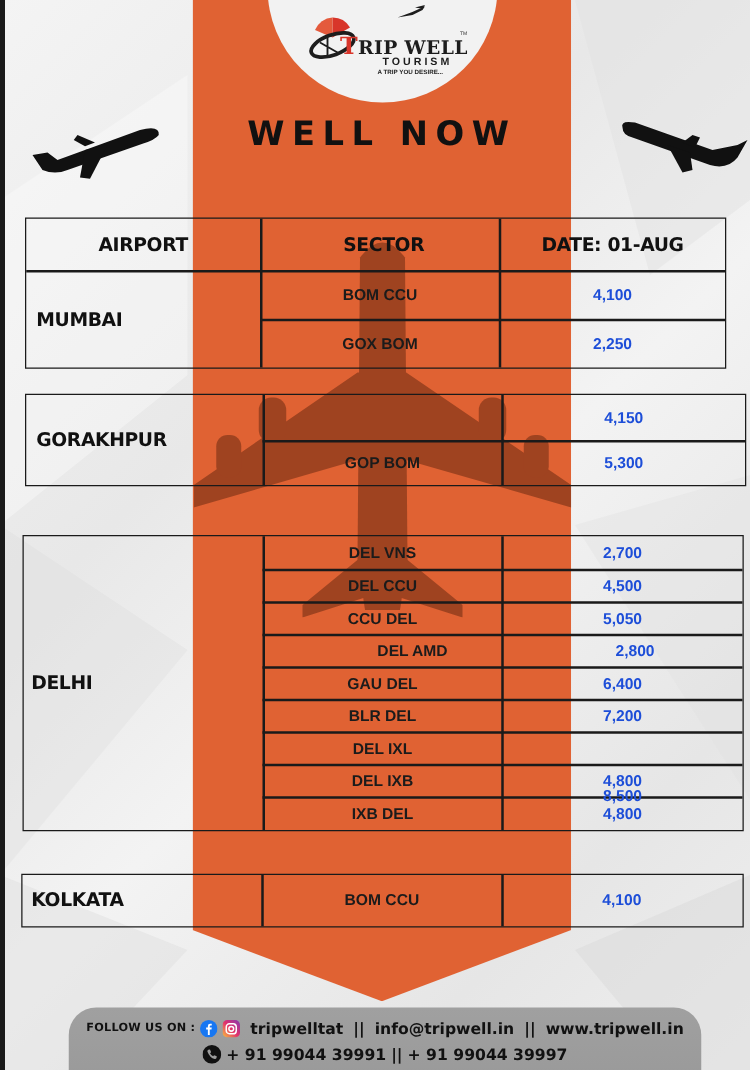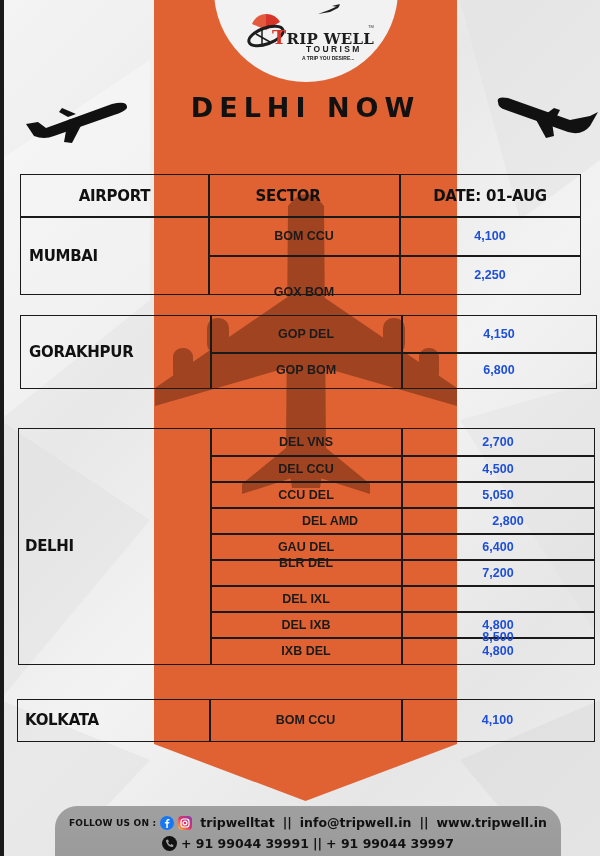--- a/index.html
+++ b/index.html
@@ -126,21 +126,21 @@
   <svg class="logo-jet" viewBox="0 0 22 12">
     <path d="M0 10 Q12 6 22 1 L20 4 L12 8 Z" fill="#1d1d1d"></path>
     <path d="M14 2 L22 0 L20 3 Z" fill="#1d1d1d"></path>
   </svg>
   <div class="logo-title"><span class="t-red">T</span><span>RIP WELL</span></div>
   <div class="logo-tm">TM</div>
   <div class="logo-sub">TOURISM</div>
   <div class="logo-tag">A TRIP YOU DESIRE...</div>
 </div>
 
-<div class="headline">DELHI NOW</div>
+<div class="headline">WELL NOW</div>
 
 <svg class="side-plane left" viewBox="0 0 105 45">
   <g fill="#111">
     <path d="M2 24 L14 22 L22 28 L88 4 Q104 0 103 8 Q100 12 90 15 L30 36 Q20 40 10 36 Z"></path>
     <path d="M44 20 L40 42 L48 43 L62 16 Z"></path>
     <path d="M35 12 L38 8 L52 14 L44 17 Z"></path>
   </g>
 </svg>
 <svg class="side-plane right" viewBox="0 0 106 45">
   <g fill="#111">
@@ -150,40 +150,39 @@
   </g>
 </svg>
 
 <div class="tbl" style="left:20px;top:174px;width:561px;height:121px;">
   <div class="vline" style="left:187px"></div>
   <div class="vline" style="left:378px"></div>
   <div class="hline" style="left:0;right:0;top:41px"></div>
   <div class="hline" style="left:187px;right:0;top:80px"></div>
 
   <div class="cell hdr" style="left:0;top:0;width:187px;height:41px;">AIRPORT</div>
-  <div class="cell hdr" style="left:185px;top:0;width:164px;height:41px;text-align:center;">SECTOR</div>
+  <div class="cell hdr" style="left:204px;top:0;width:164px;height:41px;text-align:center;">SECTOR</div>
   <div class="cell hdr" style="left:379px;top:0;width:180px;height:41px;">DATE: 01-AUG</div>
 
   <div class="cell city" style="left:0;top:42px;width:187px;height:77px;">MUMBAI</div>
   <div class="cell sector" style="left:188px;top:42px;width:190px;height:38px;">BOM CCU</div>
   <div class="cell price" style="left:379px;top:42px;width:180px;height:38px;">4,100</div>
-  <div class="cell sector" style="left:188px;top:98px;width:190px;height:38px;">GOX BOM</div>
+  <div class="cell sector" style="left:188px;top:81px;width:190px;height:38px;">GOX BOM</div>
   <div class="cell price" style="left:379px;top:81px;width:180px;height:38px;">2,250</div>
 </div>
 
 <div class="tbl" style="left:20px;top:315px;width:577px;height:74px;">
   <div class="vline" style="left:189px"></div>
   <div class="vline" style="left:380px"></div>
   <div class="hline" style="left:189px;right:0;top:36px"></div>
 
   <div class="cell city" style="left:0;top:0;width:189px;height:71px;">GORAKHPUR</div>
-  <div class="cell sector" style="left:190px;top:0;width:190px;height:36px;">GOP DEL</div>
   <div class="cell price" style="left:381px;top:0;width:194px;height:36px;">4,150</div>
   <div class="cell sector" style="left:190px;top:37px;width:190px;height:34px;">GOP BOM</div>
-  <div class="cell price" style="left:381px;top:37px;width:194px;height:34px;">6,800</div>
+  <div class="cell price" style="left:381px;top:37px;width:194px;height:34px;">5,300</div>
 </div>
 
 <div class="tbl" style="left:18px;top:428px;width:577px;height:237px;">
   <div class="vline" style="left:191px"></div>
   <div class="vline" style="left:382px"></div>
   <div class="hline" style="left:191px;right:0;top:26px"></div>
   <div class="hline" style="left:191px;right:0;top:52px"></div>
   <div class="hline" style="left:191px;right:0;top:78px"></div>
   <div class="hline" style="left:191px;right:0;top:104px"></div>
   <div class="hline" style="left:191px;right:0;top:130px"></div>
@@ -196,21 +195,21 @@
   <div class="cell sector" style="left:192px;top:0;width:190px;height:26px;">DEL VNS</div>
   <div class="cell price" style="left:383px;top:0;width:192px;height:26px;">2,700</div>
   <div class="cell sector" style="left:192px;top:27px;width:190px;height:25px;">DEL CCU</div>
   <div class="cell price" style="left:383px;top:27px;width:192px;height:25px;">4,500</div>
   <div class="cell sector" style="left:192px;top:53px;width:190px;height:25px;">CCU DEL</div>
   <div class="cell price" style="left:383px;top:53px;width:192px;height:25px;">5,050</div>
   <div class="cell sector" style="left:192px;top:79px;width:190px;height:25px;padding-left:48px;">DEL AMD</div>
   <div class="cell price" style="left:383px;top:79px;width:192px;height:25px;padding-left:20px;">2,800</div>
   <div class="cell sector" style="left:192px;top:105px;width:190px;height:25px;">GAU DEL</div>
   <div class="cell price" style="left:383px;top:105px;width:192px;height:25px;">6,400</div>
-  <div class="cell sector" style="left:192px;top:121px;width:190px;height:25px;">BLR DEL</div>
+  <div class="cell sector" style="left:192px;top:131px;width:190px;height:25px;">BLR DEL</div>
   <div class="cell price" style="left:383px;top:131px;width:192px;height:25px;">7,200</div>
   <div class="cell sector" style="left:192px;top:157px;width:190px;height:25px;">DEL IXL</div>
   <div class="cell price" style="left:383px;top:157px;width:192px;height:25px;margin-top:38px;">8,500</div>
   <div class="cell sector" style="left:192px;top:183px;width:190px;height:25px;">DEL IXB</div>
   <div class="cell price" style="left:383px;top:183px;width:192px;height:25px;">4,800</div>
   <div class="cell sector" style="left:192px;top:209px;width:190px;height:25px;">IXB DEL</div>
   <div class="cell price" style="left:383px;top:209px;width:192px;height:25px;">4,800</div>
 </div>
 
 <div class="tbl" style="left:17px;top:699px;width:578px;height:43px;">

